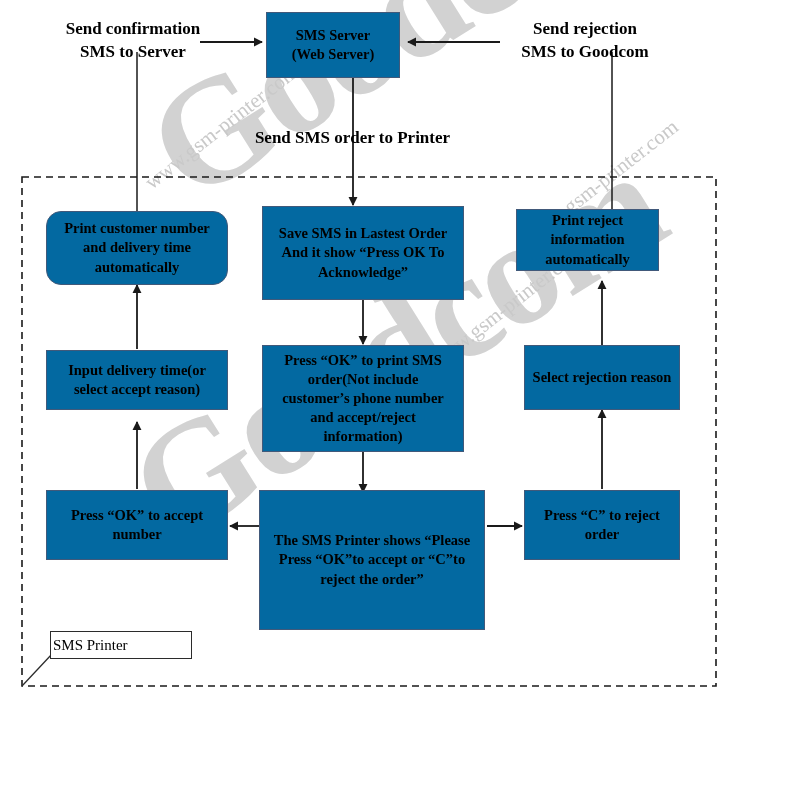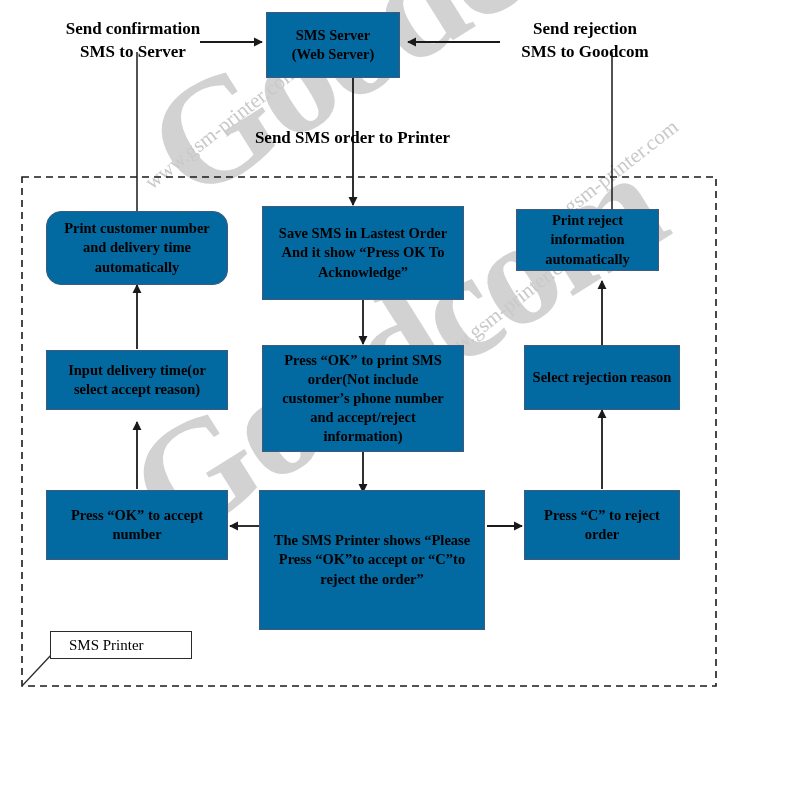--- a/index.html
+++ b/index.html
@@ -83,21 +83,21 @@
   .callout-box {
     position: absolute;
     border: 1.2px solid #2b2b2b;
     background: #ffffff;
     box-sizing: border-box;
     display: flex;
     align-items: center;
     font-size: 15px;
     font-weight: 400;
     color: #000000;
-    padding-left: 18px;
+    padding-left: 2px;
     z-index: 4;
     font-family: "Liberation Serif", "DejaVu Serif", serif;
   }
 </style>
 </head>
 <body>
 
 <div id="canvas">
 
   <div class="wm-layer">

